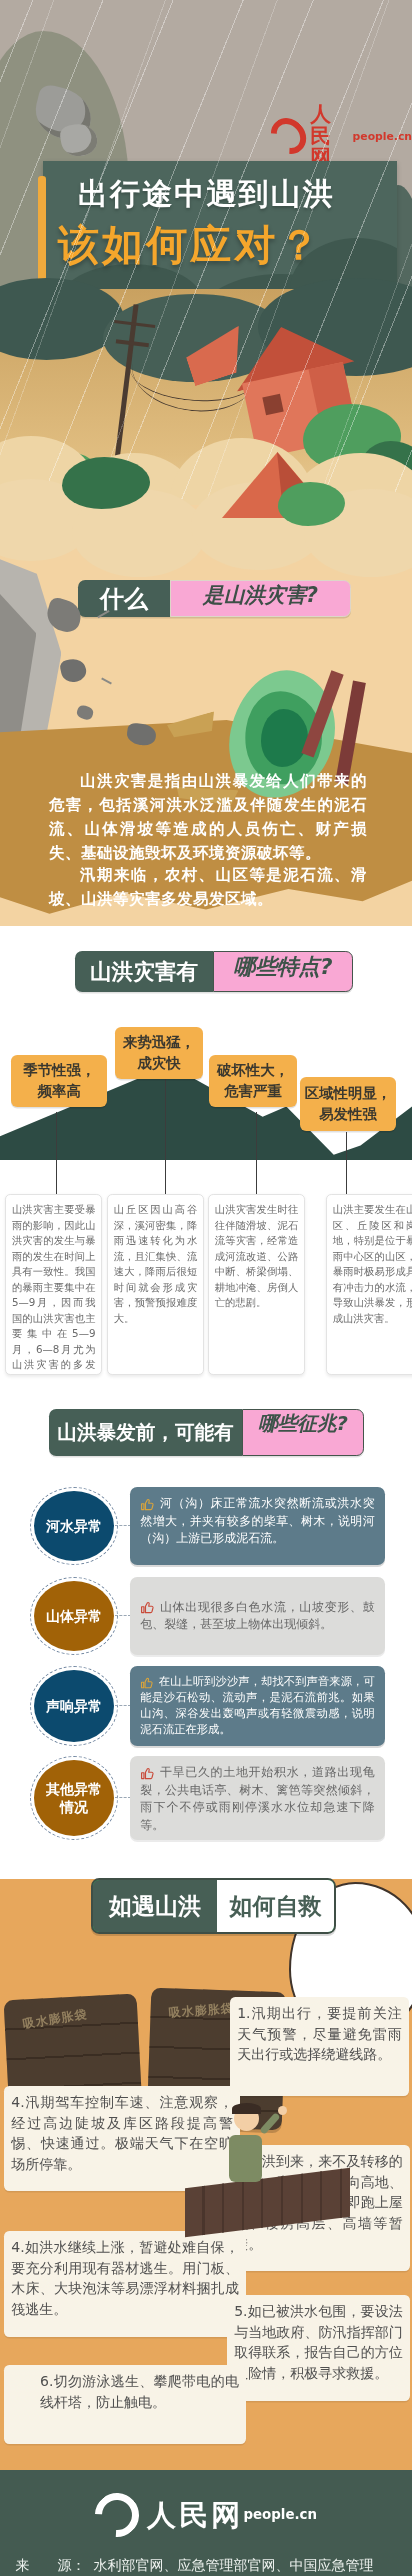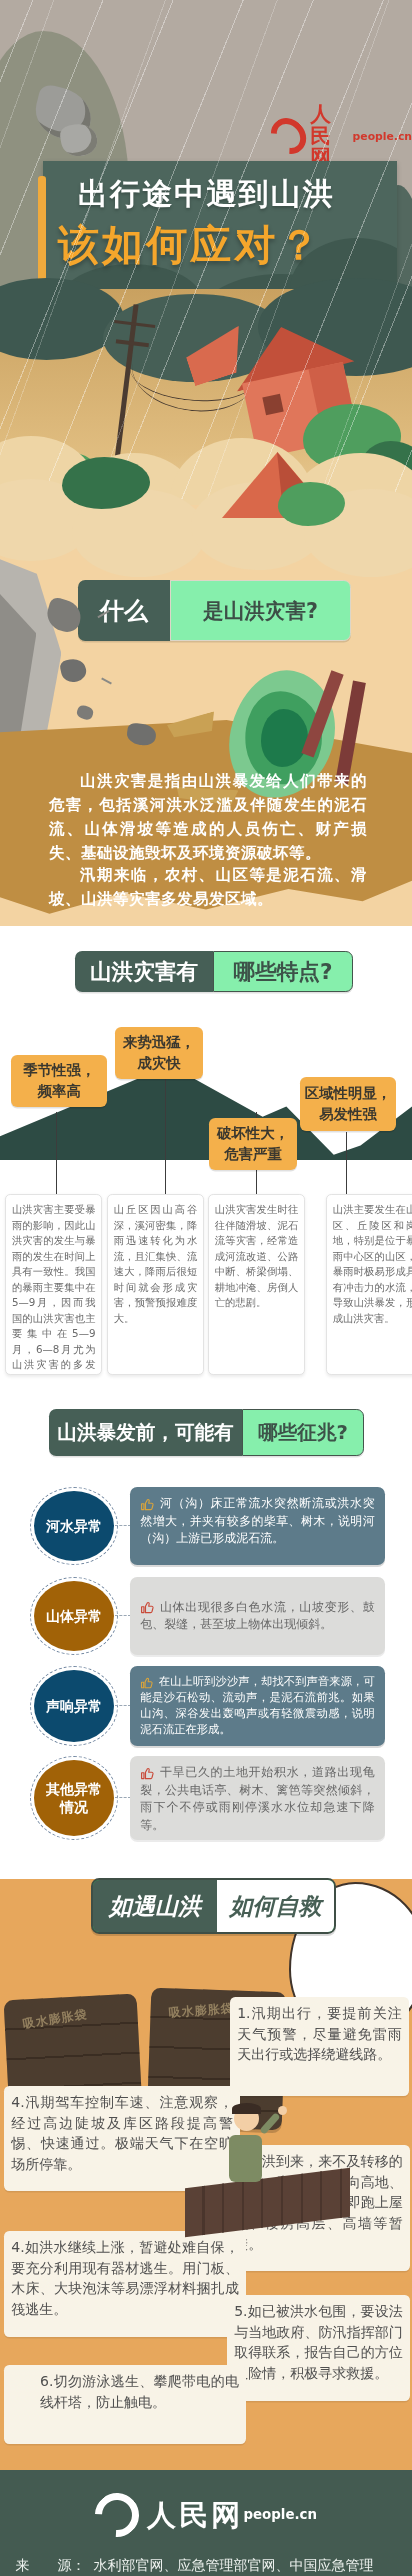--- a/index.html
+++ b/index.html
@@ -25,22 +25,22 @@
   
   .wave{position:absolute;border-radius:50%;}
   .house-wall{background:#e0765a;}
   .house-roof{background:#c2503a;clip-path:polygon(6% 100%,50% 0,100% 90%);}
   .bush1{background:#4f9e5e;}
   .bush2{background:#35724a;}
   
   .pillwrap{display:flex;align-items:stretch;}
   .pill-dark{background:#465f56;color:#fff;display:flex;align-items:center;justify-content:center;
     font-weight:bold;border-radius:7.2px 0 0 7.2px;box-shadow:0 1.5px 0 rgba(0,0,0,.12);}
-  .pill-white{background:#86efac;color:#3d5349;display:flex;align-items:center;justify-content:center;
-    font-weight:bold;border:1.5px solid #44554c;border-radius:0 7.2px 7.2px 0;box-shadow:0 1.5px 0 rgba(0,0,0,.12);}
+  .pill-white{background:#f9a8d4;color:#3d5349;display:flex;align-items:flex-start;justify-content:center;
+    font-weight:bold;border:1.5px solid #44554c;border-radius:0 7.2px 7.2px 0;box-shadow:0 1.5px 0 rgba(0,0,0,.12);font-style:italic;}
   
   .para{color:#fff;font-size:15.5px;line-height:24px;font-weight:600;text-indent:2em;letter-spacing:0.5px;text-align:justify;}
   
   .badge{background:#f4b04b;border-radius:6.2px;color:#3b382f;font-weight:bold;font-size:14.4px;line-height:20.6px;
     display:flex;flex-direction:column;align-items:center;justify-content:center;text-align:center;
     box-shadow:0 1.5px 0 rgba(0,0,0,.12);}
   .vline{background:#3c3c3c;width:1px;}
   .fcard{background:#fff;border:1px solid #e3e3e3;border-radius:5.2px;box-shadow:0 1.5px 3.1px rgba(0,0,0,.08);
     color:#6a6a6a;font-size:10.3px;line-height:15.5px;padding:7.2px 5.7px;box-sizing:border-box;overflow:hidden;text-align:justify;}
   
@@ -50,21 +50,21 @@
     color:#fff;font-weight:bold;font-size:14px;text-align:center;line-height:1.3;padding:0 9.3px;box-sizing:border-box;}
   .c-green{background:#0c4a6e;} .c-tan{background:#a16207;}
   .scard{border-radius:7.2px;padding:8.2px 10.3px;box-sizing:border-box;font-size:12px;line-height:17.5px;
     overflow:hidden;text-align:justify;}
   .s-slate{background:#5d7b8a;color:#fff;box-shadow:0 2.1px 0 rgba(0,0,0,.15);}
   .s-light{background:#dcdcda;color:#666;box-shadow:0 2.1px 0 rgba(0,0,0,.08);}
   .sign-icon{float:left;margin:1.5px 4.1px 0 0;}
   .dashline{border-top:1.5px dashed #9aa7b5;}
   
   .pill4{display:flex;border:2.6px solid #3f4f46;border-radius:8.2px;overflow:hidden;background:#22c55e;
-    box-shadow:0 2.1px 0 rgba(0,0,0,.15);font-style:italic;}
+    box-shadow:0 2.1px 0 rgba(0,0,0,.15);}
   .pill4 .d{background:#475f55;color:#fff;display:flex;align-items:center;justify-content:center;font-weight:bold;}
   .pill4 .w{background:#fff;color:#475f55;display:flex;align-items:center;justify-content:center;font-weight:bold;}
   .tip{background:#f8f3e7;border-radius:5.2px;padding:6.2px 7.2px;box-sizing:border-box;color:#4f4f4f;
     font-size:14px;line-height:20.6px;overflow:hidden;box-shadow:0 1.5px 0 rgba(0,0,0,.08);text-align:justify;}
   .sack{background:#4c3d2f;border-radius:9.3px;box-shadow:0 3.1px 0 rgba(0,0,0,.18);overflow:hidden;}
   .sack:before{content:'';position:absolute;left:0;right:0;top:0;bottom:0;
     background:repeating-linear-gradient(180deg,transparent 0 28px,#3a2d22 28px 30px);}
   .sack-label{position:absolute;color:#93805f;font-size:12px;font-weight:bold;letter-spacing:1px;
     transform:rotate(-6deg);top:13.4px;left:17.5px;}
   .splash{background:#fff;border:2.1px solid #40342b;}
@@ -142,21 +142,21 @@
   <div class="abs wave" style="left:-31px;top:479px;width:124px;height:82px;background:#efd7ab;"></div>
   <div class="abs wave" style="left:72px;top:489px;width:134px;height:88px;background:#efd7ab;"></div>
   <div class="abs wave" style="left:191px;top:482px;width:134px;height:88px;background:#efd7ab;"></div>
   <div class="abs wave" style="left:304px;top:489px;width:134px;height:88px;background:#efd7ab;"></div>
 
   <div class="abs" style="left:222px;top:452px;width:111px;height:66px;background:#d9684a;clip-path:polygon(50% 0,100% 100%,0 100%);"></div>
   <div class="abs" style="left:277px;top:452px;width:56px;height:66px;background:#b94e38;clip-path:polygon(0 0,100% 100%,12% 100%);"></div>
   <div class="abs bush2 blob" style="left:62px;top:457px;width:88px;height:52px;"></div>
   <div class="abs bush1 blob" style="left:278px;top:482px;width:67px;height:44px;"></div>
 
-  <div class="abs pillwrap" style="left:78px;top:580px;height:61px;">
+  <div class="abs pillwrap" style="left:78px;top:580px;height:37px;">
     <div class="pill-dark" style="width:92px;font-size:24px;">
       <span>什么</span>
     </div>
     <div class="pill-white" style="width:179px;font-size:20.6px;border-color:#ddd6c8;color:#3d4f47;">
       <span>是山洪灾害?</span>
     </div>
   </div>
 
   <div class="abs" style="left:0;top:551px;width:113px;height:227px;">
     <div class="abs" style="left:-20.6px;top:0;width:82px;height:227px;background:#b7b4ae;clip-path:polygon(0 0,70% 10%,100% 45%,72% 100%,0 100%);"></div>
@@ -205,21 +205,21 @@
   <div class="abs vline" style="left:346px;top:1132px;height:62px;"></div>
 
   <div class="abs badge" style="left:115px;top:1027px;width:88px;height:52px;">
     <span>来势迅猛，</span>
       <span>成灾快</span>
   </div>
   <div class="abs badge" style="left:11.3px;top:1055px;width:96px;height:52px;">
     <span>季节性强，</span>
       <span>频率高</span>
   </div>
-  <div class="abs badge" style="left:209px;top:1118px;width:88px;height:52px;">
+  <div class="abs badge" style="left:209px;top:1055px;width:88px;height:52px;">
     <span>破坏性大，</span>
       <span>危害严重</span>
   </div>
   <div class="abs badge" style="left:300px;top:1077px;width:96px;height:54px;">
     <span>区域性明显，</span>
       <span>易发性强</span>
   </div>
 
   <div class="abs fcard" style="left:5.2px;top:1194px;width:97px;height:181px;">山洪灾害主要受暴雨的影响，因此山洪灾害的发生与暴雨的发生在时间上具有一致性。我国的暴雨主要集中在5—9月，因而我国的山洪灾害也主要集中在5—9月，6—8月尤为山洪灾害的多发期。</div>
   <div class="abs fcard" style="left:107px;top:1194px;width:97px;height:181px;">山丘区因山高谷深，溪河密集，降雨迅速转化为水流，且汇集快、流速大，降雨后很短时间就会形成灾害，预警预报难度大。</div>

